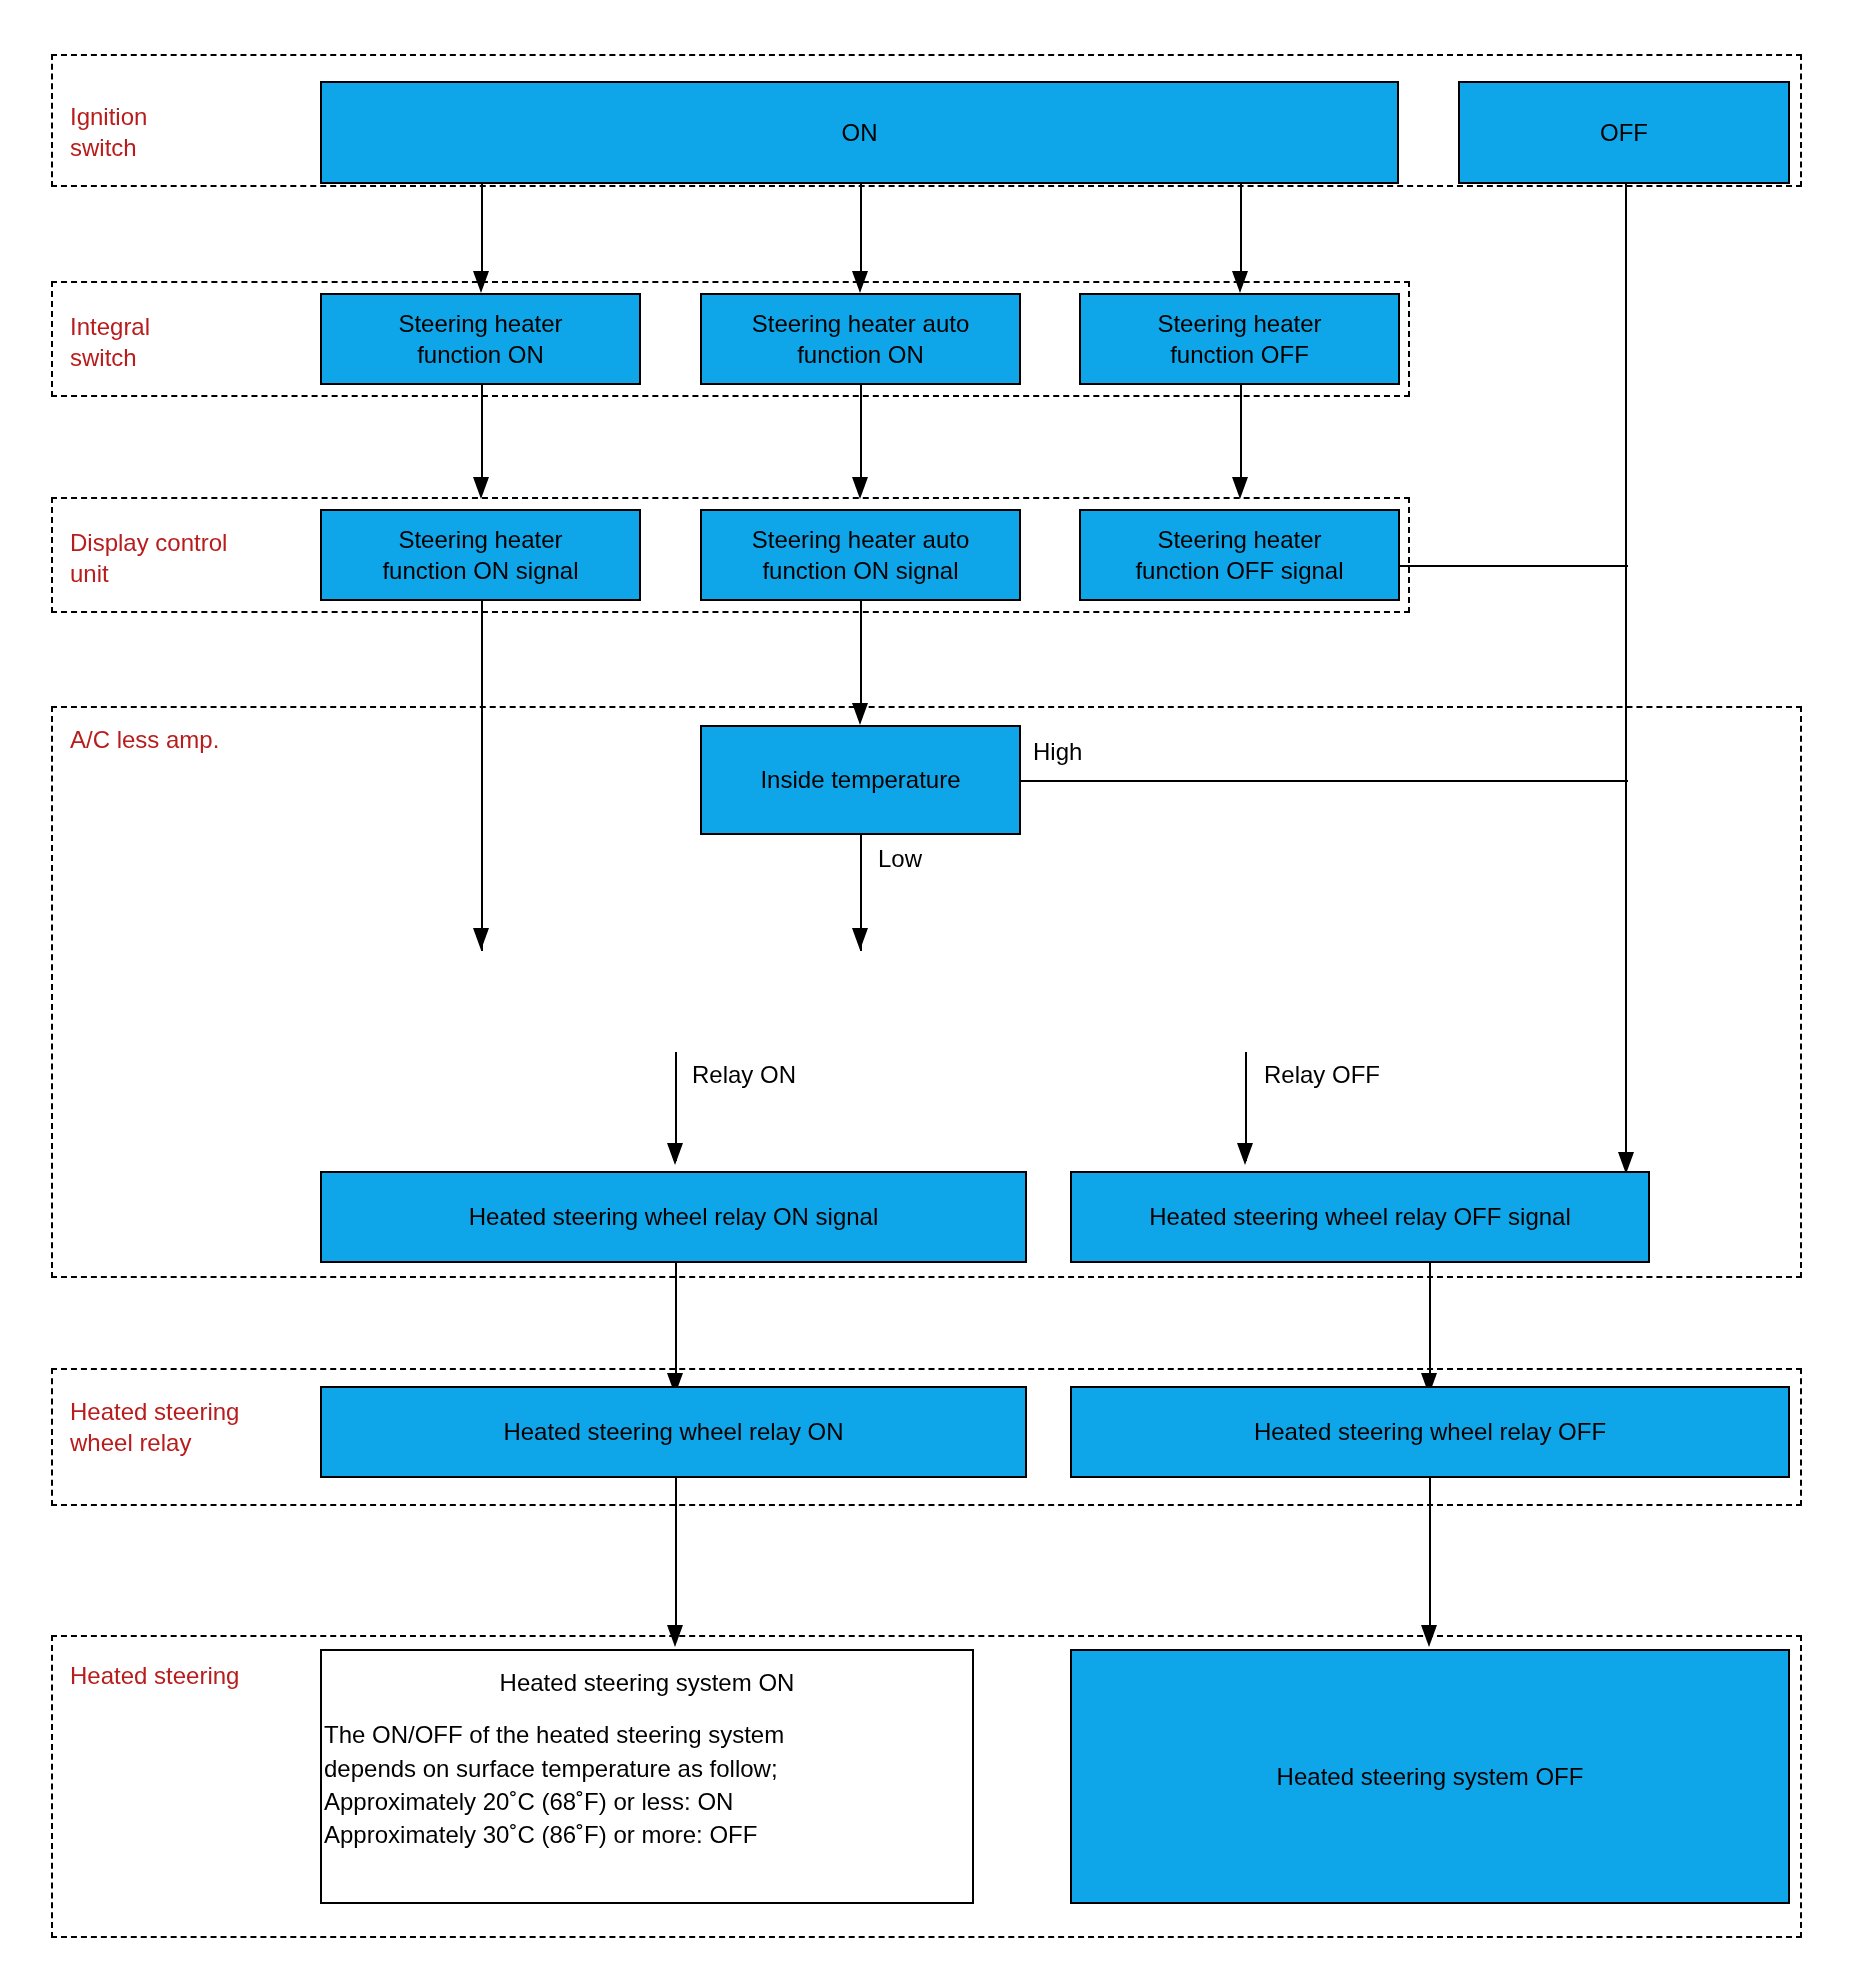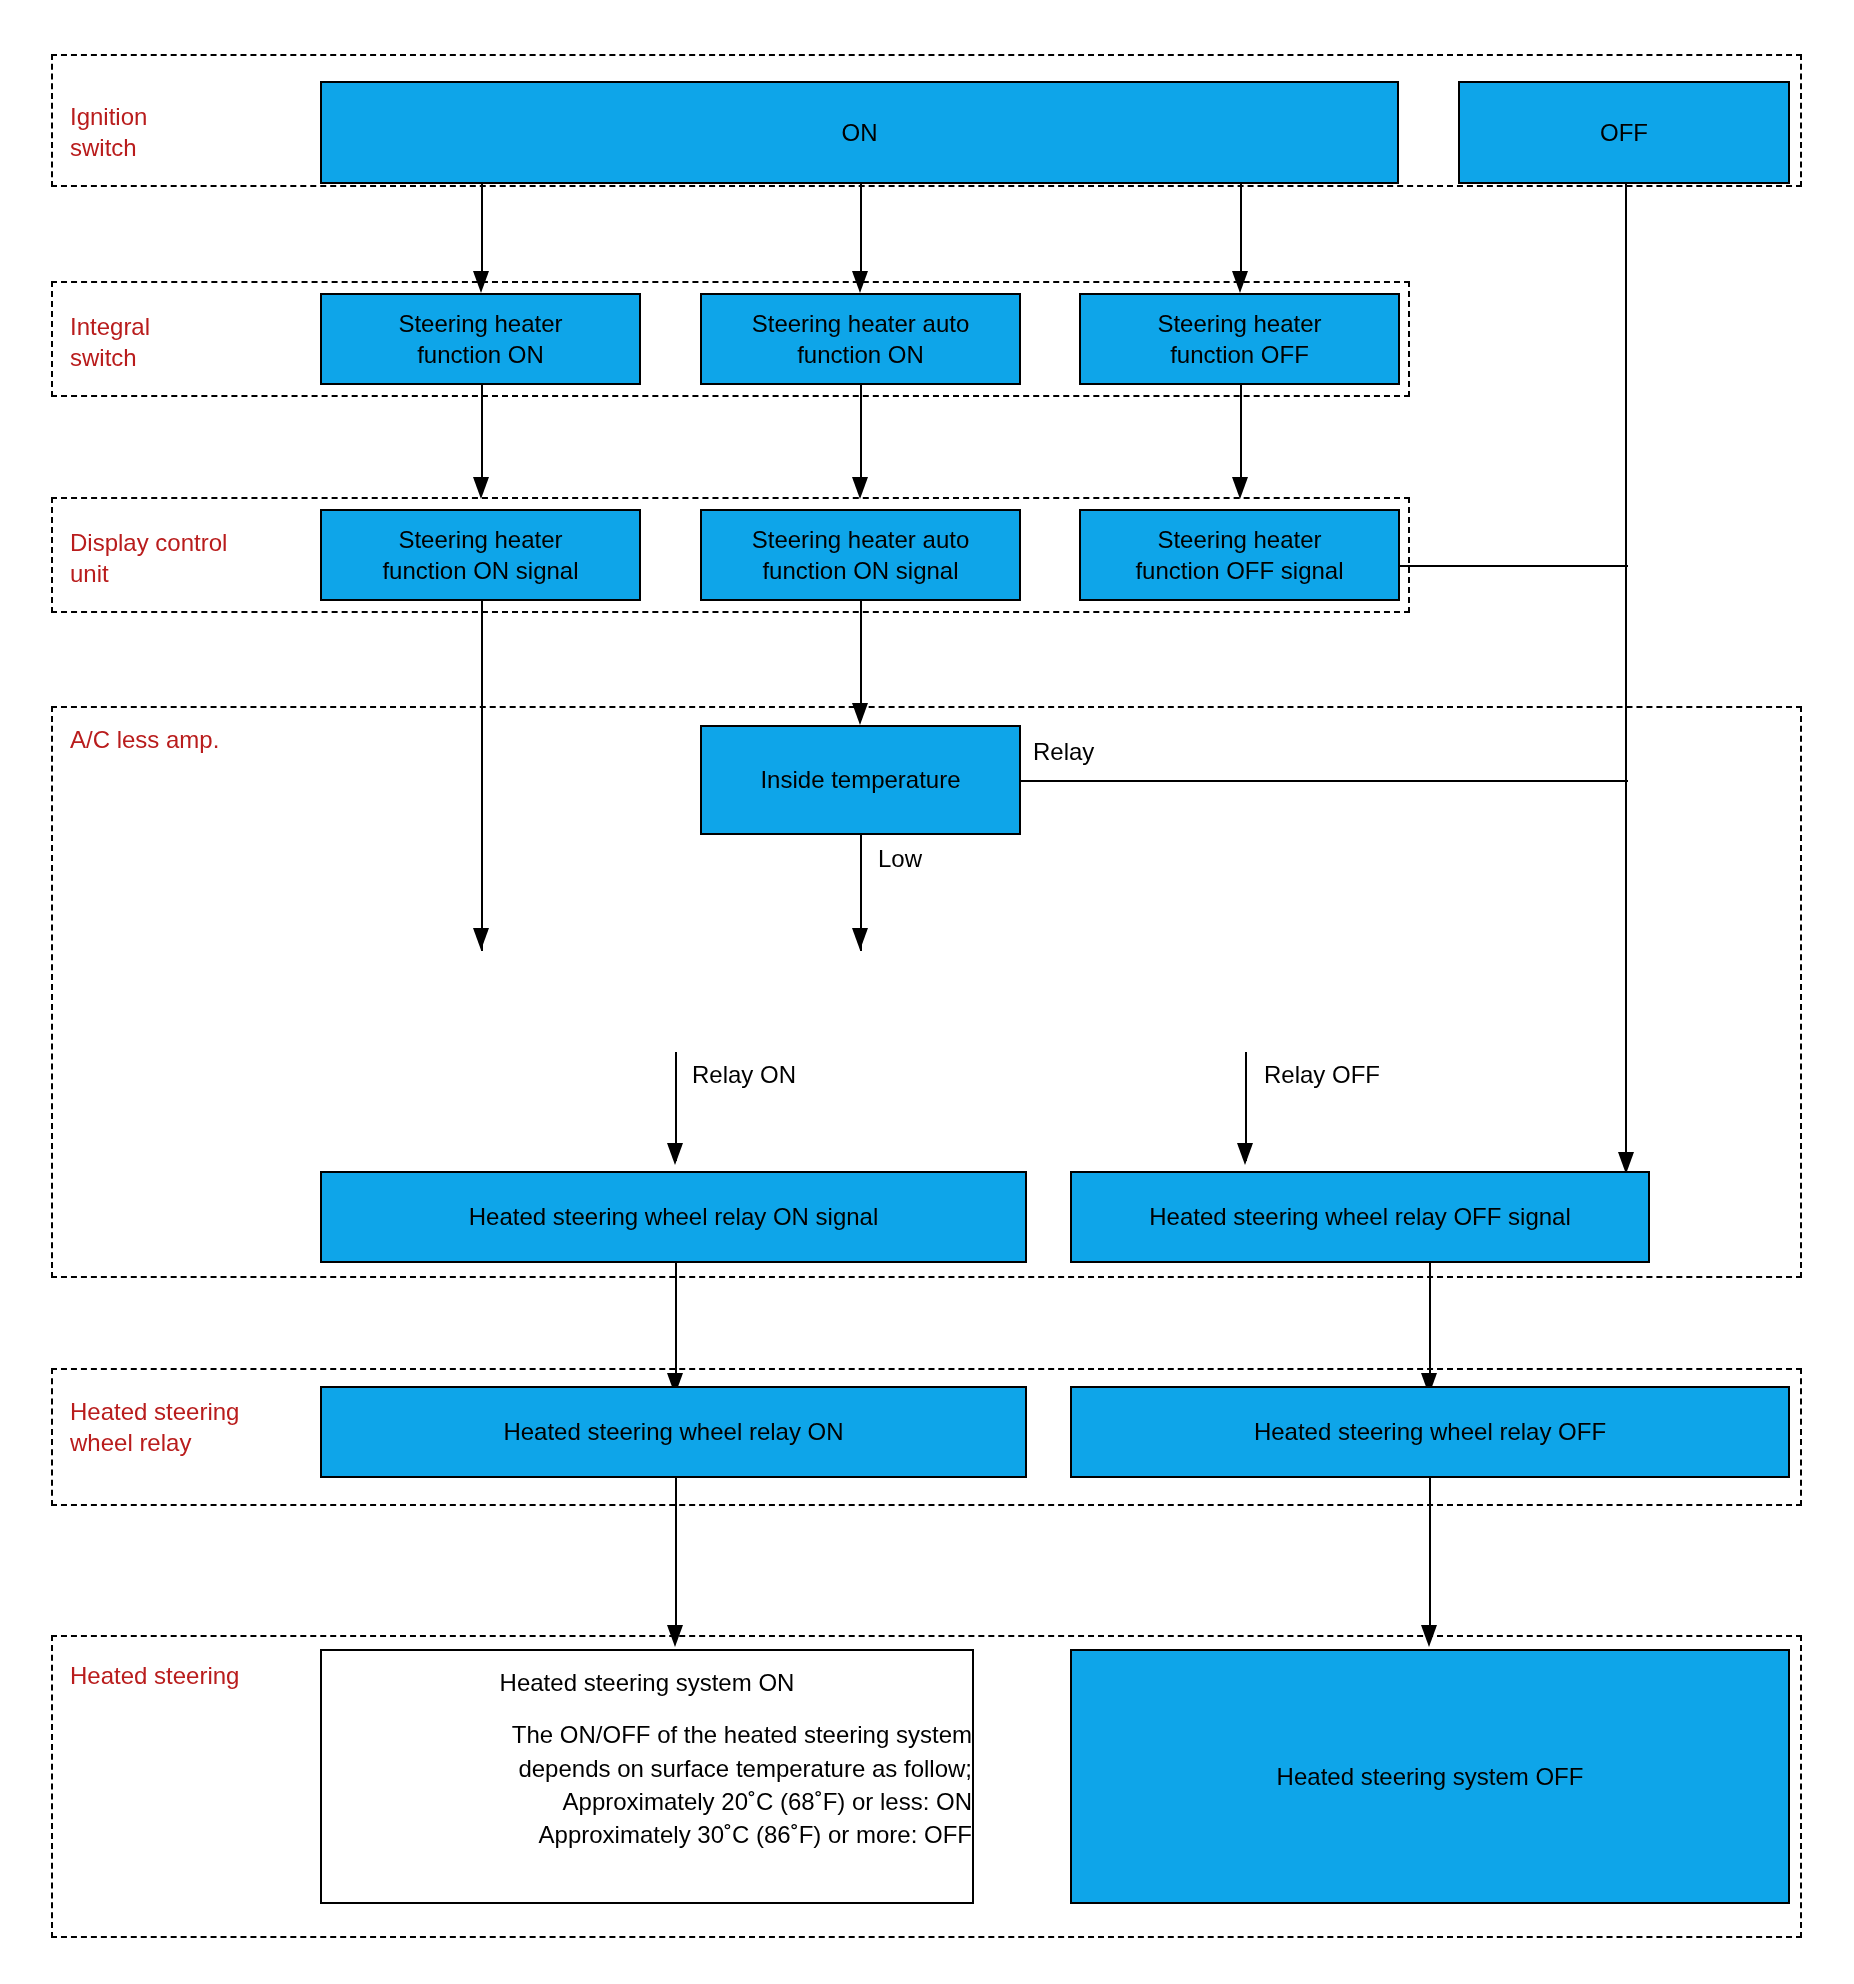--- a/index.html
+++ b/index.html
@@ -84,25 +84,25 @@
     color: #000000;
   }
   .bottom-on-title {
     text-align: center;
     margin-top: 17.4px;
     font-size: 24px;
     line-height: 1.25;
   }
   .bottom-on-body {
     margin-top: 20px;
-    margin-left: 15px;
+    margin-left: 2px;
     font-size: 24px;
     line-height: 1.38;
     white-space: pre-line;
-    text-align: right;
+    text-align: left;
   }
 </style>
 </head>
 <body>
 
 <div id="canvas">
 
   <div class="group" style="left:51px; top:54px; width:1751px; height:133px;"></div>
   <div class="group-label" style="left:70px; top:102px; width:197px;">Ignition
 switch</div>
@@ -165,21 +165,21 @@
 
   <div class="vline" style="left:860px; top:601px; height:119px;"></div>
   <div class="arrow-down" style="left:852px; top:703px;"></div>
 
   <div class="group" style="left:51px; top:706px; width:1751px; height:572px;"></div>
   <div class="group-label" style="left:70px; top:725px; width:275px;">A/C less amp.</div>
 
   <div class="box" style="left:700px; top:725px; width:321px; height:110px;">Inside temperature</div>
 
   <div class="hline" style="left:1019px; top:780px; width:609px;"></div>
-  <div class="edge-label" style="left:1033px; top:738px;">Relay</div>
+  <div class="edge-label" style="left:1033px; top:738px;">High</div>
 
   <div class="vline" style="left:860px; top:835px; height:116px;"></div>
   <div class="arrow-down" style="left:852px; top:928px;"></div>
   <div class="edge-label" style="left:878px; top:845px;">Low</div>
 
 
   <div class="vline" style="left:675px; top:1052px; height:109px;"></div>
   <div class="arrow-down" style="left:667px; top:1143px;"></div>
   <div class="edge-label" style="left:692px; top:1061px;">Relay ON</div>
 

